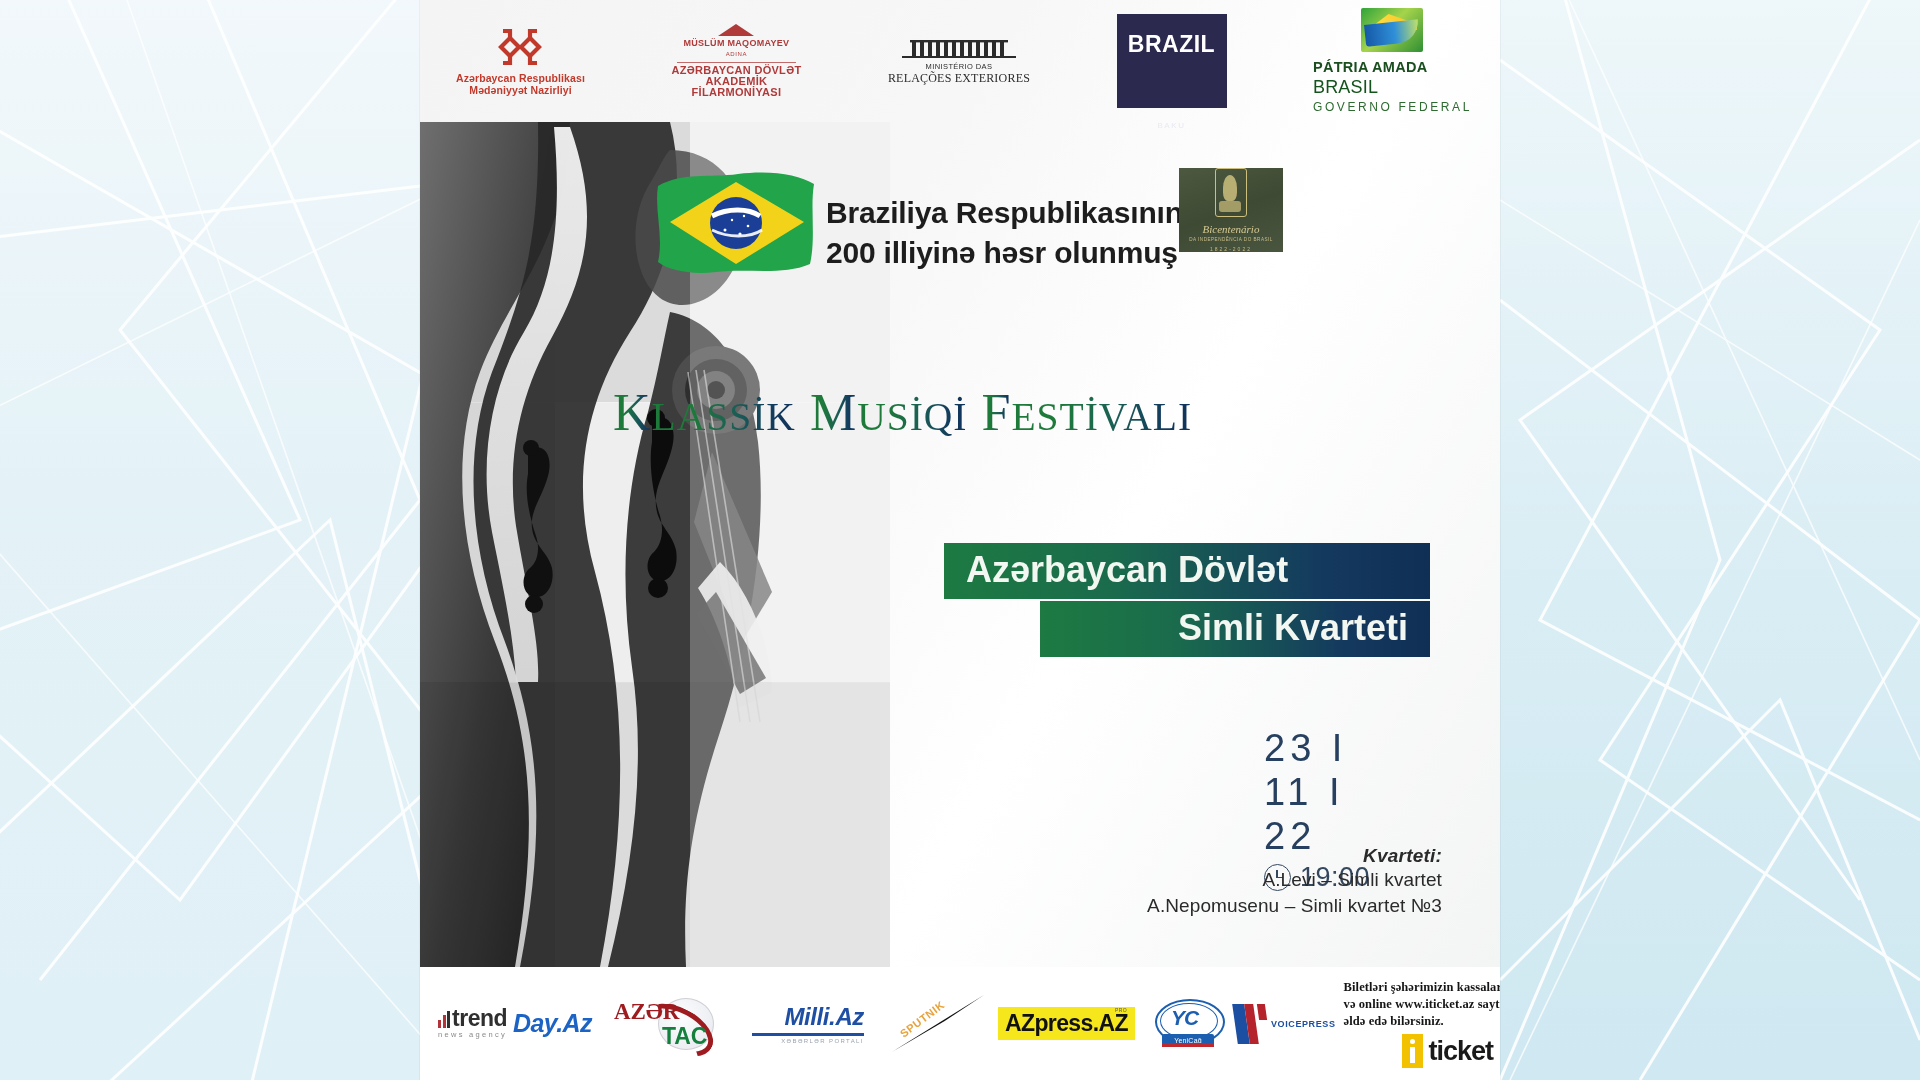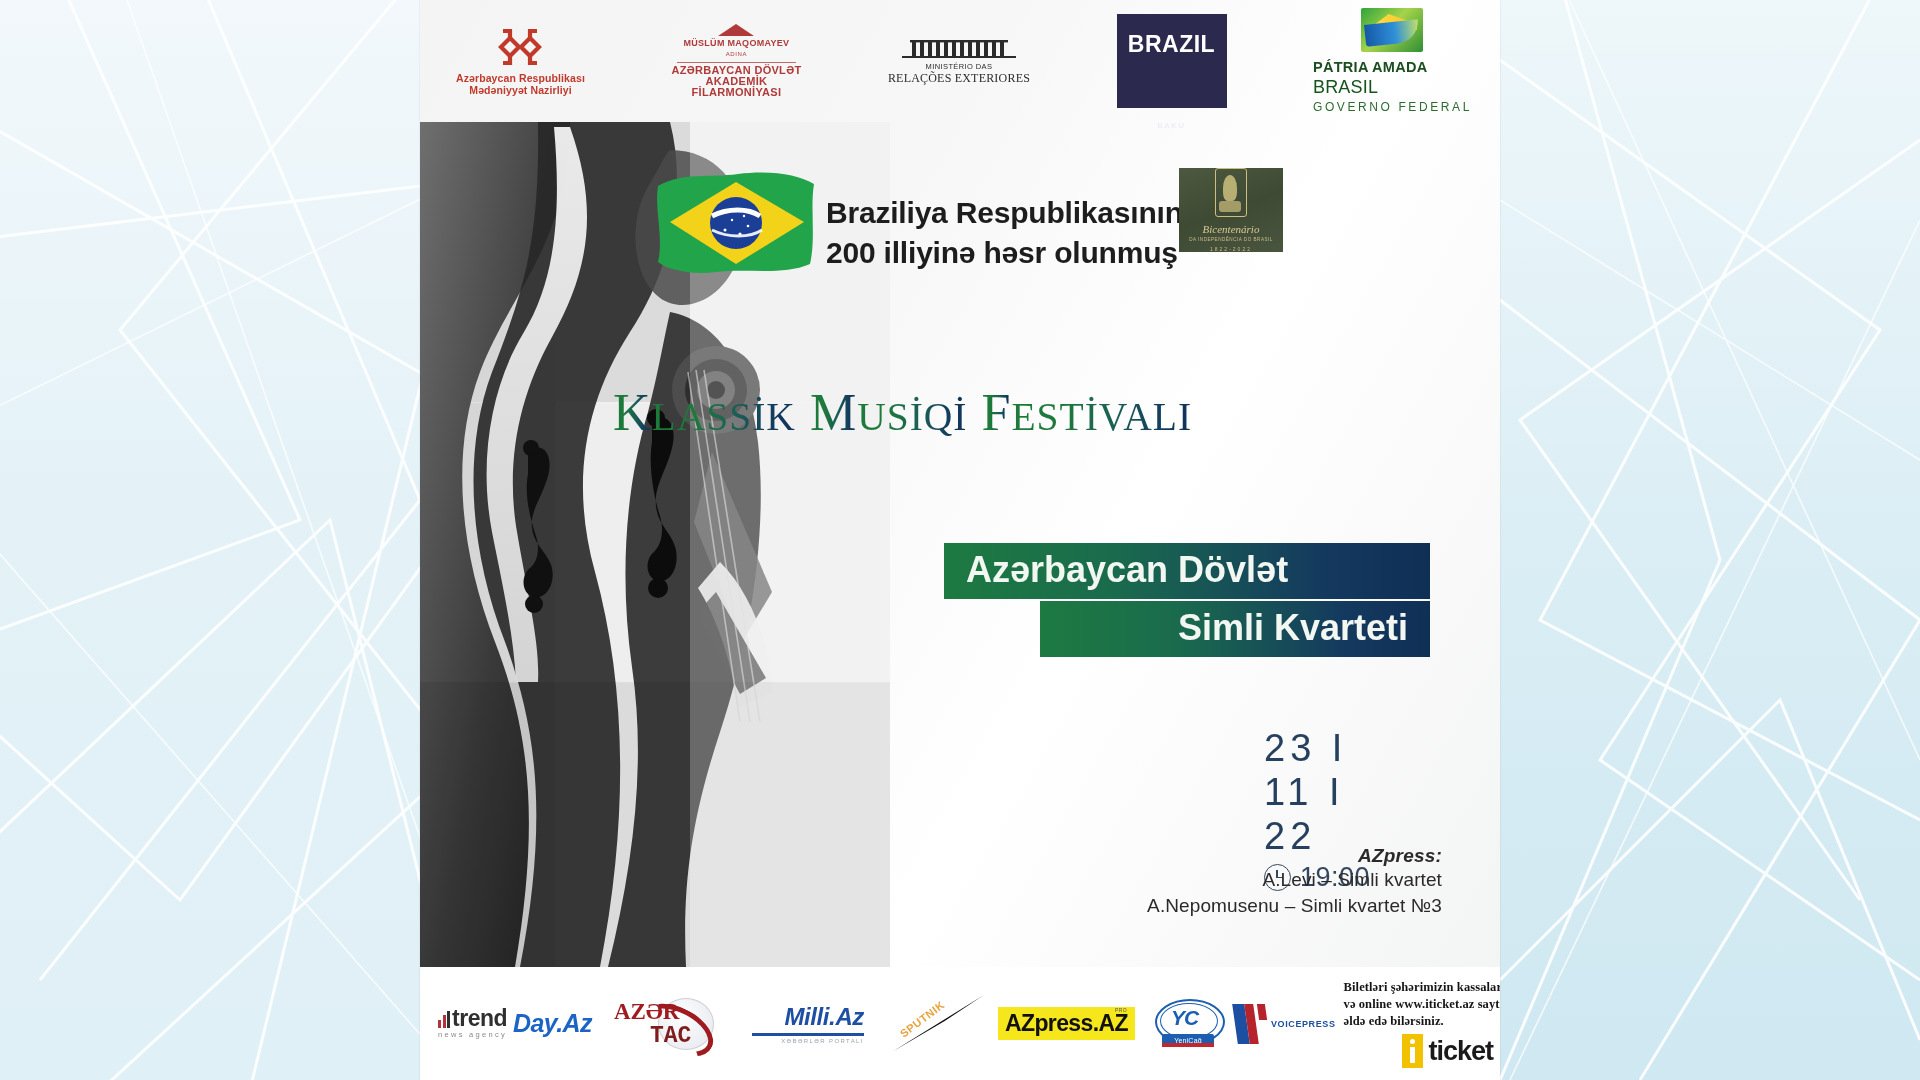--- a/index.html
+++ b/index.html
@@ -141,22 +141,22 @@
   .sp-trend .bars i:nth-child(2){height:13px}
   .sp-trend .bars i:nth-child(3){height:17px;background:#2f2f2f}
   .sp-trend .word{font-size:23px;font-weight:bold;color:#2f2f2f;letter-spacing:-.5px;line-height:20px;}
   .sp-trend .sub{font-size:7.5px;color:#8a8a8a;letter-spacing:2.3px;margin-top:2px;}
 
   .sp-day{font-size:25px;font-weight:bold;font-style:italic;color:#1b63c4;letter-spacing:-.6px;margin-right:22px;}
 
   .sp-azertac{position:relative;width:120px;height:56px;margin-right:18px;}
   .sp-azertac .az{position:absolute;left:0;top:3px;font-size:23px;font-weight:bold;color:#9e1b20;
     font-family:"Liberation Serif",serif;letter-spacing:0;}
-  .sp-azertac .tac{position:absolute;left:36px;top:27px;font-size:23px;font-weight:bold;color:#7f1d1d;
-    font-family:Liberation Mono, monospace;}
+  .sp-azertac .tac{position:absolute;left:48px;top:27px;font-size:23px;font-weight:bold;color:#15803d;
+    font-family:Liberation Sans, sans-serif;}
   .sp-azertac .globe{position:absolute;left:44px;top:2px;width:54px;height:50px;border-radius:50%;
     border:1px solid #cfcfd4;background:radial-gradient(circle at 40% 35%,#fdfdfe 0%,#eceef3 70%,#e2e5ec 100%);}
   .sp-azertac .swoop{position:absolute;left:26px;top:12px;width:66px;height:34px;
     border:5px solid #9e1b20;border-radius:50%;border-left-color:transparent;border-bottom-color:transparent;
     transform:rotate(28deg);}
 
   .sp-milli{margin-right:22px;display:flex;flex-direction:column;align-items:flex-end;}
   .sp-milli .w{font-size:24px;font-weight:bold;font-style:italic;color:#1f4fa3;letter-spacing:-.4px;}
   .sp-milli .u{width:112px;height:2.5px;background:#1f4fa3;margin-top:2px;}
   .sp-milli .s{font-size:6px;color:#9aa3b0;letter-spacing:1.4px;margin-top:2px;}
@@ -413,21 +413,21 @@
 
   <div id="date">
     <div id="datetxt">23 I 11 I 22</div>
     <div id="timerow">
       <span class="clock"></span>
       <span id="timetxt">19:00</span>
     </div>
   </div>
 
   <div id="program">
-    <div class="ptitle">AZpress:</div>
+    <div class="ptitle">Kvarteti:</div>
     <div class="pline">A.Levi – Simli kvartet</div>
     <div class="pline">A.Nepomusenu – Simli kvartet №3</div>
   </div>
 
   <div id="sponsor-bar">
 
     <div class="sp sp-trend">
       <div class="row">
         <span class="bars">
             <i></i>

